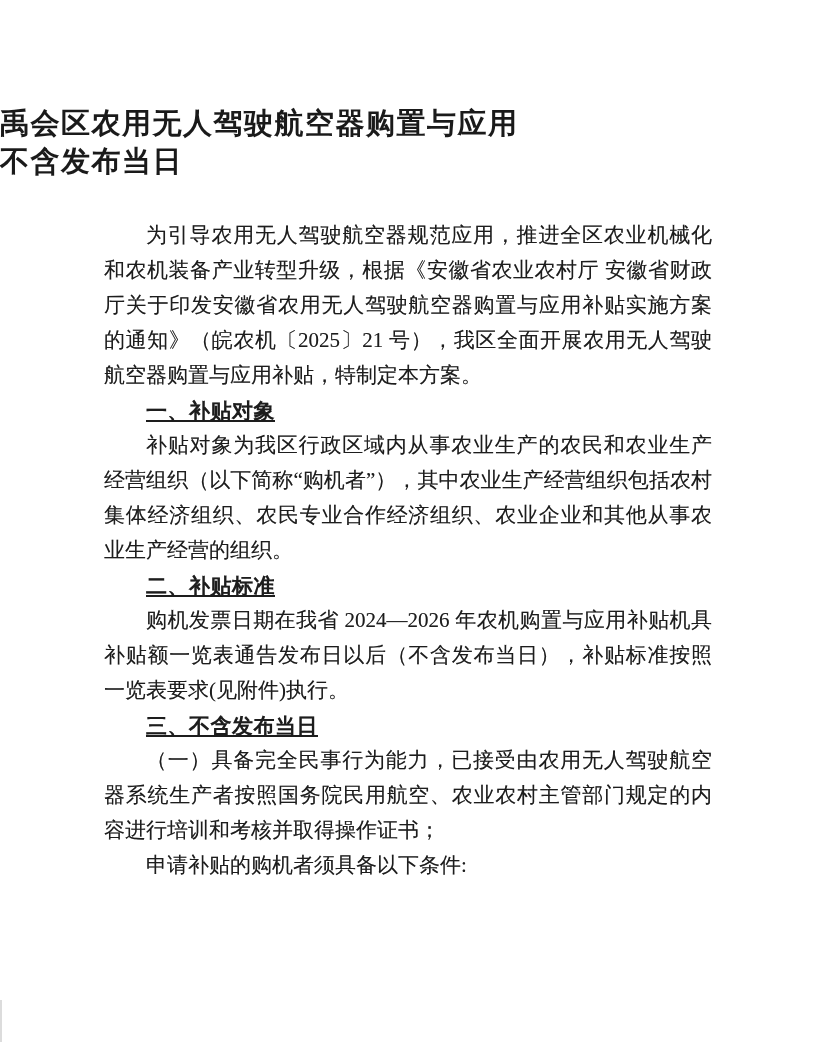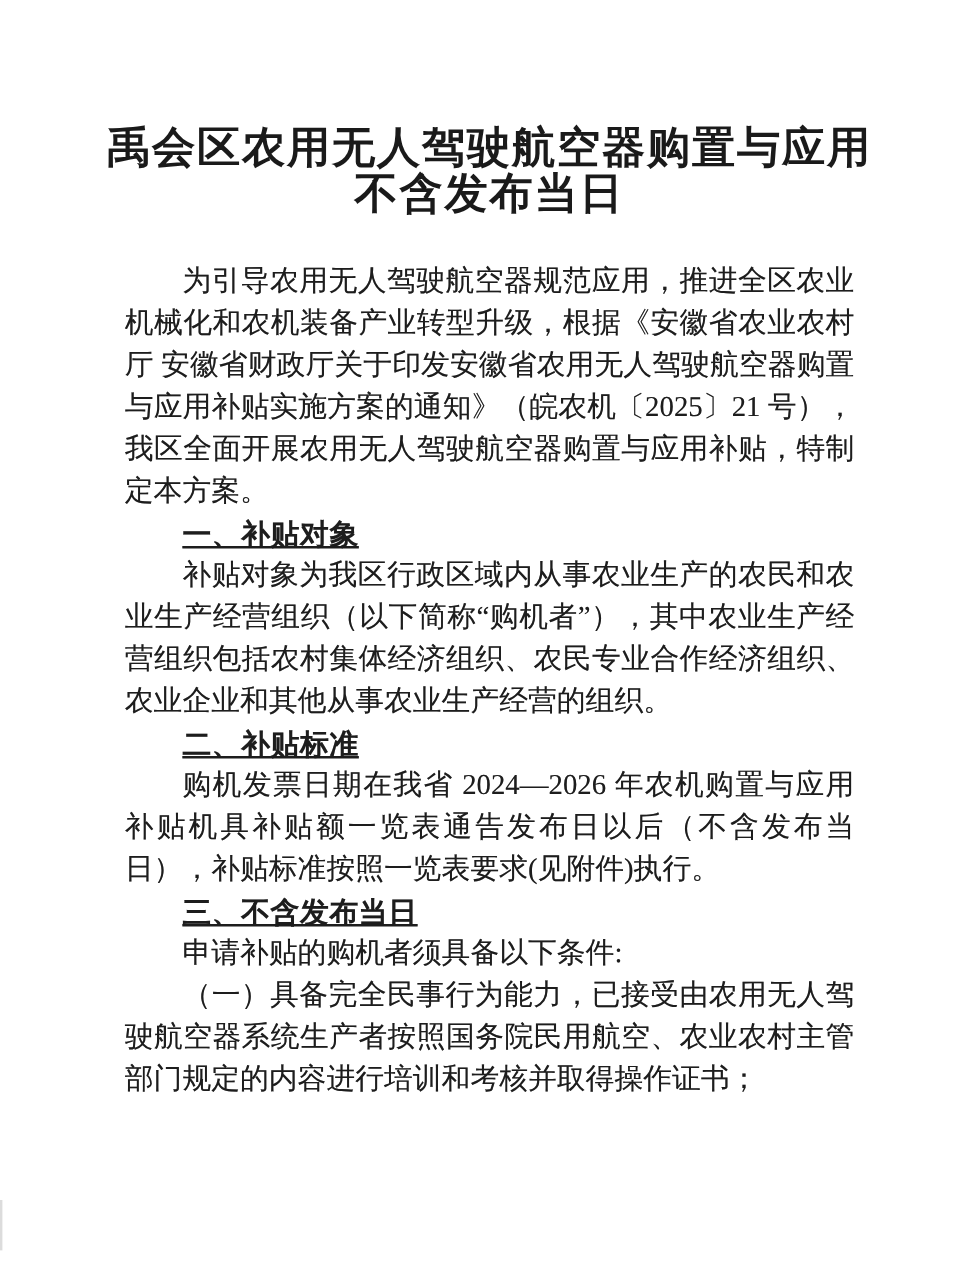--- a/index.html
+++ b/index.html
@@ -10,35 +10,35 @@
     height: 1056px;
     background: #ffffff;
     overflow: hidden;
     font-family: "Liberation Serif", "DejaVu Serif", serif;
   }
   .doc-title {
     position: absolute;
     top: 104px;
     left: 0;
     width: 816px;
-    text-align: center;
+    text-align: left;
     font-family: "Liberation Serif", "DejaVu Serif", serif;
     font-weight: 700;
-    font-size: 36px;
+    font-size: 29px;
     line-height: 38px;
     letter-spacing: 1.5px;
     color: #1a1a1a;
   }
   .title-line { display: block; }
   .doc-body {
     position: absolute;
     top: 218px;
     left: 104px;
     width: 608px;
-    font-size: 24px;
+    font-size: 21px;
     line-height: 35px;
     color: #1d1d1d;
     text-align: justify;
     text-shadow: 0 0 0.4px rgba(30,30,30,0.45);
   }
   .para-body {
     text-indent: 2em;
   }
   .para-heading {
     text-indent: 2em;
@@ -67,19 +67,19 @@
     <span class="title-line">不含发布当日</span>
   </div>
 
   <div class="doc-body">
     <p class="para-body">为引导农用无人驾驶航空器规范应用，推进全区农业机械化和农机装备产业转型升级，根据《安徽省农业农村厅 安徽省财政厅关于印发安徽省农用无人驾驶航空器购置与应用补贴实施方案的通知》（皖农机〔2025〕21 号），我区全面开展农用无人驾驶航空器购置与应用补贴，特制定本方案。</p>
     <p class="para-heading">一、补贴对象</p>
     <p class="para-body">补贴对象为我区行政区域内从事农业生产的农民和农业生产经营组织（以下简称“购机者”），其中农业生产经营组织包括农村集体经济组织、农民专业合作经济组织、农业企业和其他从事农业生产经营的组织。</p>
     <p class="para-heading">二、补贴标准</p>
     <p class="para-body">购机发票日期在我省 2024—2026 年农机购置与应用补贴机具补贴额一览表通告发布日以后（不含发布当日），补贴标准按照一览表要求(见附件)执行。</p>
     <p class="para-heading">三、不含发布当日</p>
+    <p class="para-body">（一）具备完全民事行为能力，已接受由农用无人驾驶航空器系统生产者按照国务院民用航空、农业农村主管部门规定的内容进行培训和考核并取得操作证书；</p>
     <p class="para-body">申请补贴的购机者须具备以下条件:</p>
-    <p class="para-body">（一）具备完全民事行为能力，已接受由农用无人驾驶航空器系统生产者按照国务院民用航空、农业农村主管部门规定的内容进行培训和考核并取得操作证书；</p>
   </div>
 
   <div class="scan-mark"></div>
 
 </div>
 
 </body></html>

